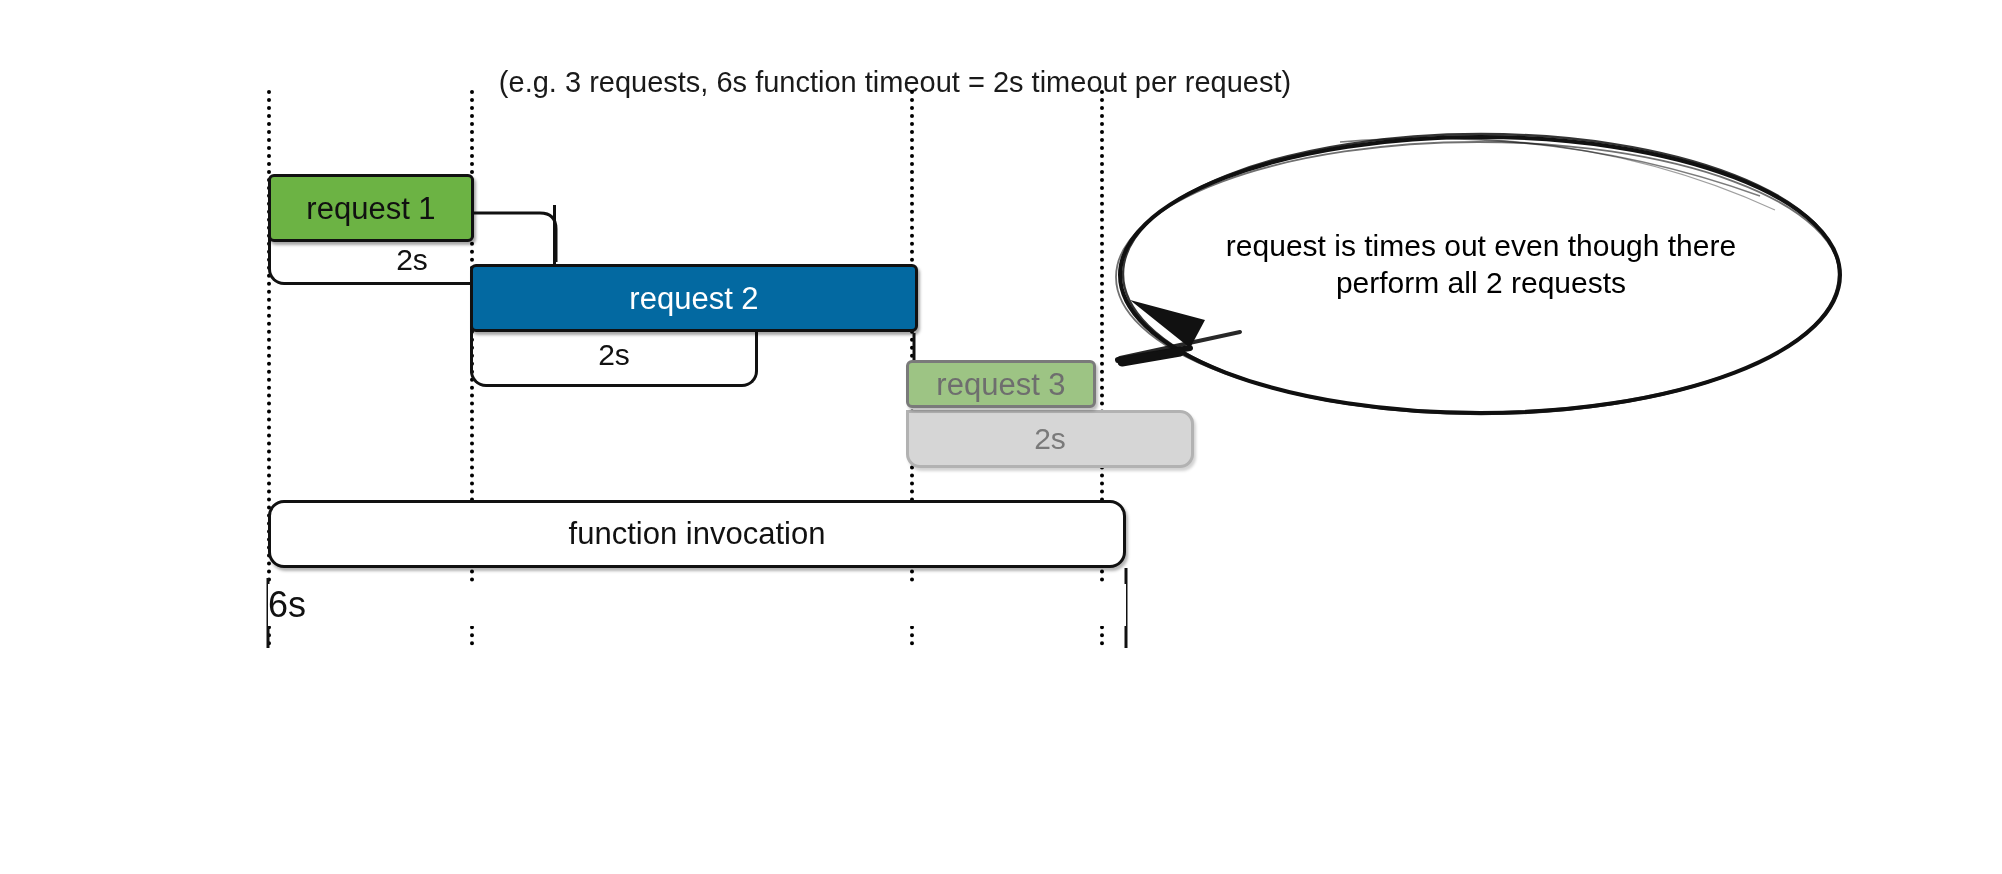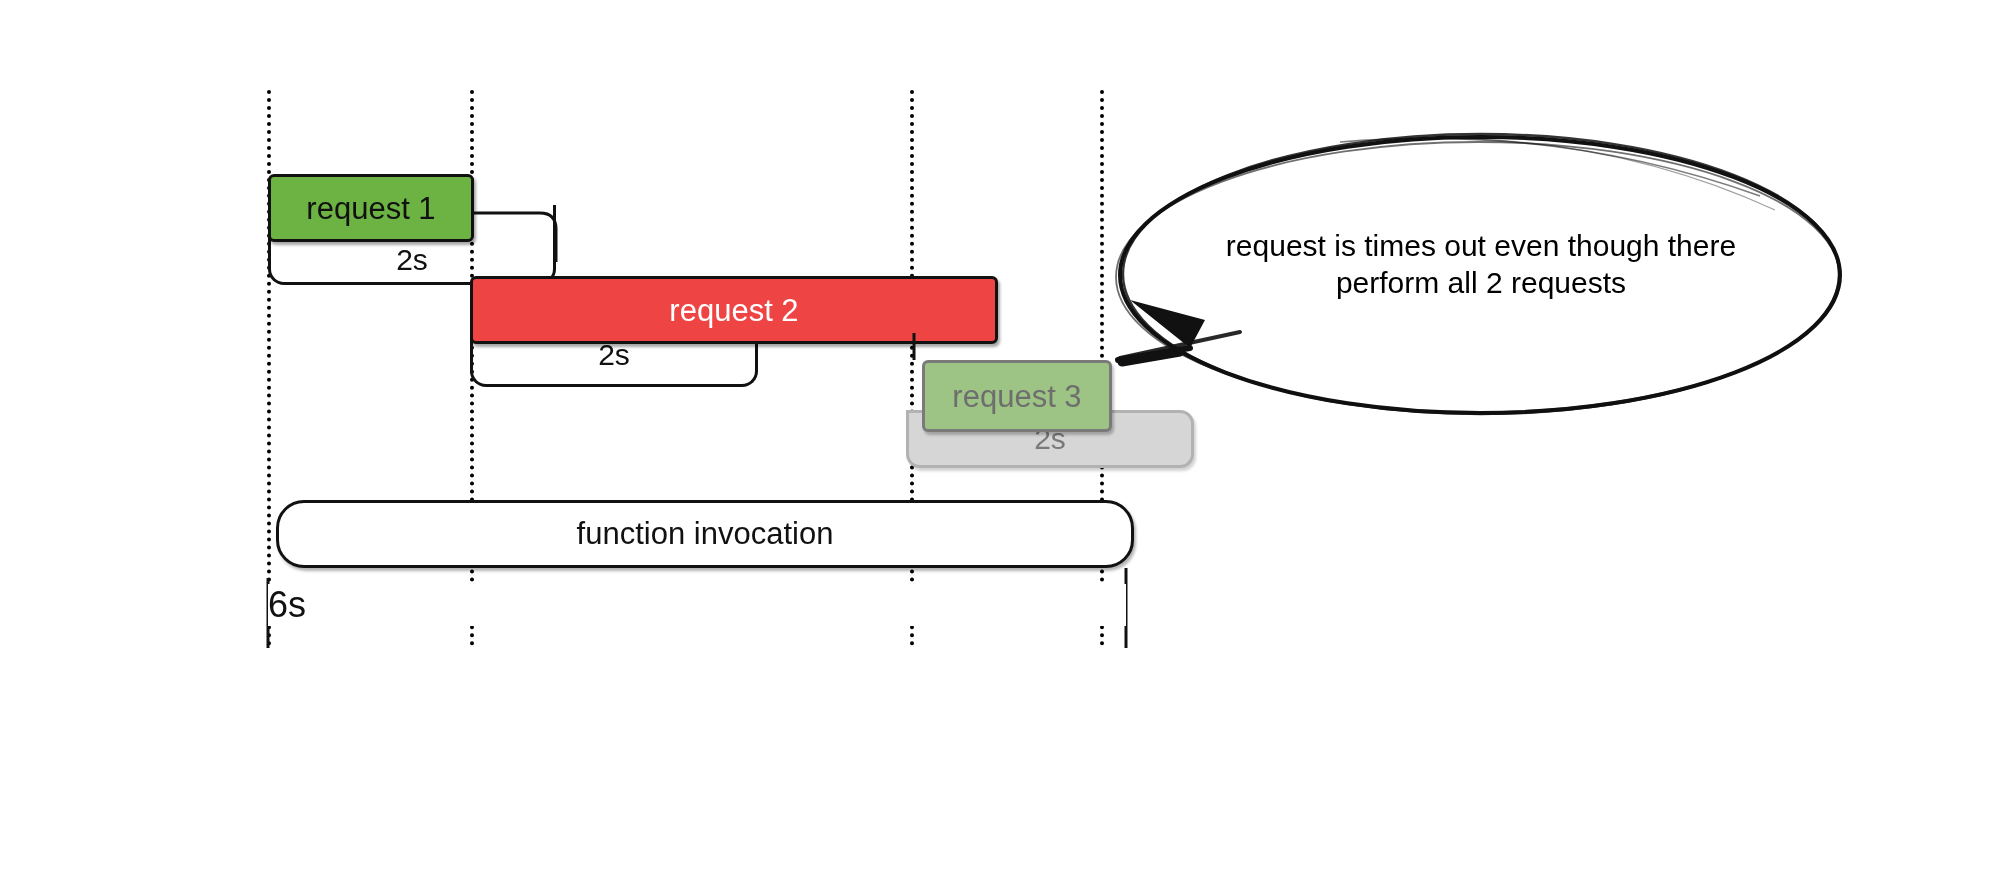--- a/index.html
+++ b/index.html
@@ -27,29 +27,28 @@
     position:absolute;box-sizing:border-box;border-radius:6px;
     display:flex;align-items:center;justify-content:center;
     font-size:31px;line-height:1;
   }
   .req1{
     left:268px;top:174px;width:206px;height:68px;
     background:#6CB344;border:3px solid #111;color:#111;
     box-shadow:2px 3px 3px rgba(0,0,0,.35);
   }
   .req2{
-    left:470px;top:276px;width:528px;height:68px;
-    background:#ef4444;border:3px solid #111;color:#fff;
+    left:470px;top:264px;width:448px;height:68px;
+    background:#0369a1;border:3px solid #111;color:#fff;
     box-shadow:2px 3px 3px rgba(0,0,0,.35);
   }
   .req3{
-    left:906px;top:360px;width:190px;height:72px;
+    left:906px;top:360px;width:190px;height:48px;
     background:#9DC484;border:3px solid #7a7a7a;color:#6e6e6e;
     box-shadow:2px 3px 3px rgba(0,0,0,.25);
-    margin-left:16px;
   }
 
   
   .bracket{
     position:absolute;box-sizing:border-box;
     border:3px solid #111;border-top:none;border-radius:0 0 16px 16px;
     background:transparent;
   }
   .bracket-label{
     position:absolute;font-size:30px;color:#111;text-align:center;
@@ -60,22 +59,22 @@
     position:absolute;left:906px;top:410px;width:288px;height:58px;
     box-sizing:border-box;background:#D6D6D6;border:3px solid #B2B2B2;
     border-radius:0 14px 14px 14px;
     display:flex;align-items:center;justify-content:center;
     font-size:30px;color:#7a7a7a;
     box-shadow:2px 3px 3px rgba(0,0,0,.18);
   }
 
   
   .invocation{
-    position:absolute;left:276px;top:500px;width:858px;height:68px;
-    box-sizing:border-box;border:3px solid #111;border-radius:28px;
+    position:absolute;left:268px;top:500px;width:858px;height:68px;
+    box-sizing:border-box;border:3px solid #111;border-radius:16px;
     background:#fff;display:flex;align-items:center;justify-content:center;
     font-size:31px;color:#111;
     box-shadow:2px 3px 3px rgba(0,0,0,.30);
   }
 
   
   .dimlabel{
     position:absolute;left:268px;top:584px;width:858px;text-align:left;
     font-size:36px;color:#111;background:#fff;
   }
@@ -85,20 +84,21 @@
     position:absolute;left:1136px;top:228px;width:690px;
     text-align:center;font-size:30px;line-height:1.22;color:#000;
   }
   svg{position:absolute;left:0;top:0;overflow:visible;}
 </style>
 </head>
 <body>
 
 <div id="stage">
 
+  <div class="subtitle">(e.g. 3 requests, 6s function timeout = 2s timeout per request)</div>
 
   <div class="vline" style="left:267px;top:90px;height:556px;"></div>
   <div class="vline" style="left:470px;top:90px;height:556px;"></div>
   <div class="vline" style="left:910px;top:90px;height:556px;"></div>
   <div class="vline" style="left:1100px;top:90px;height:556px;"></div>
 
   <div class="bracket b1"></div>
   <div class="bracket-label" style="left:268px;top:243px;width:288px;">2s</div>
   <div class="reqbox req1">request 1</div>
 

